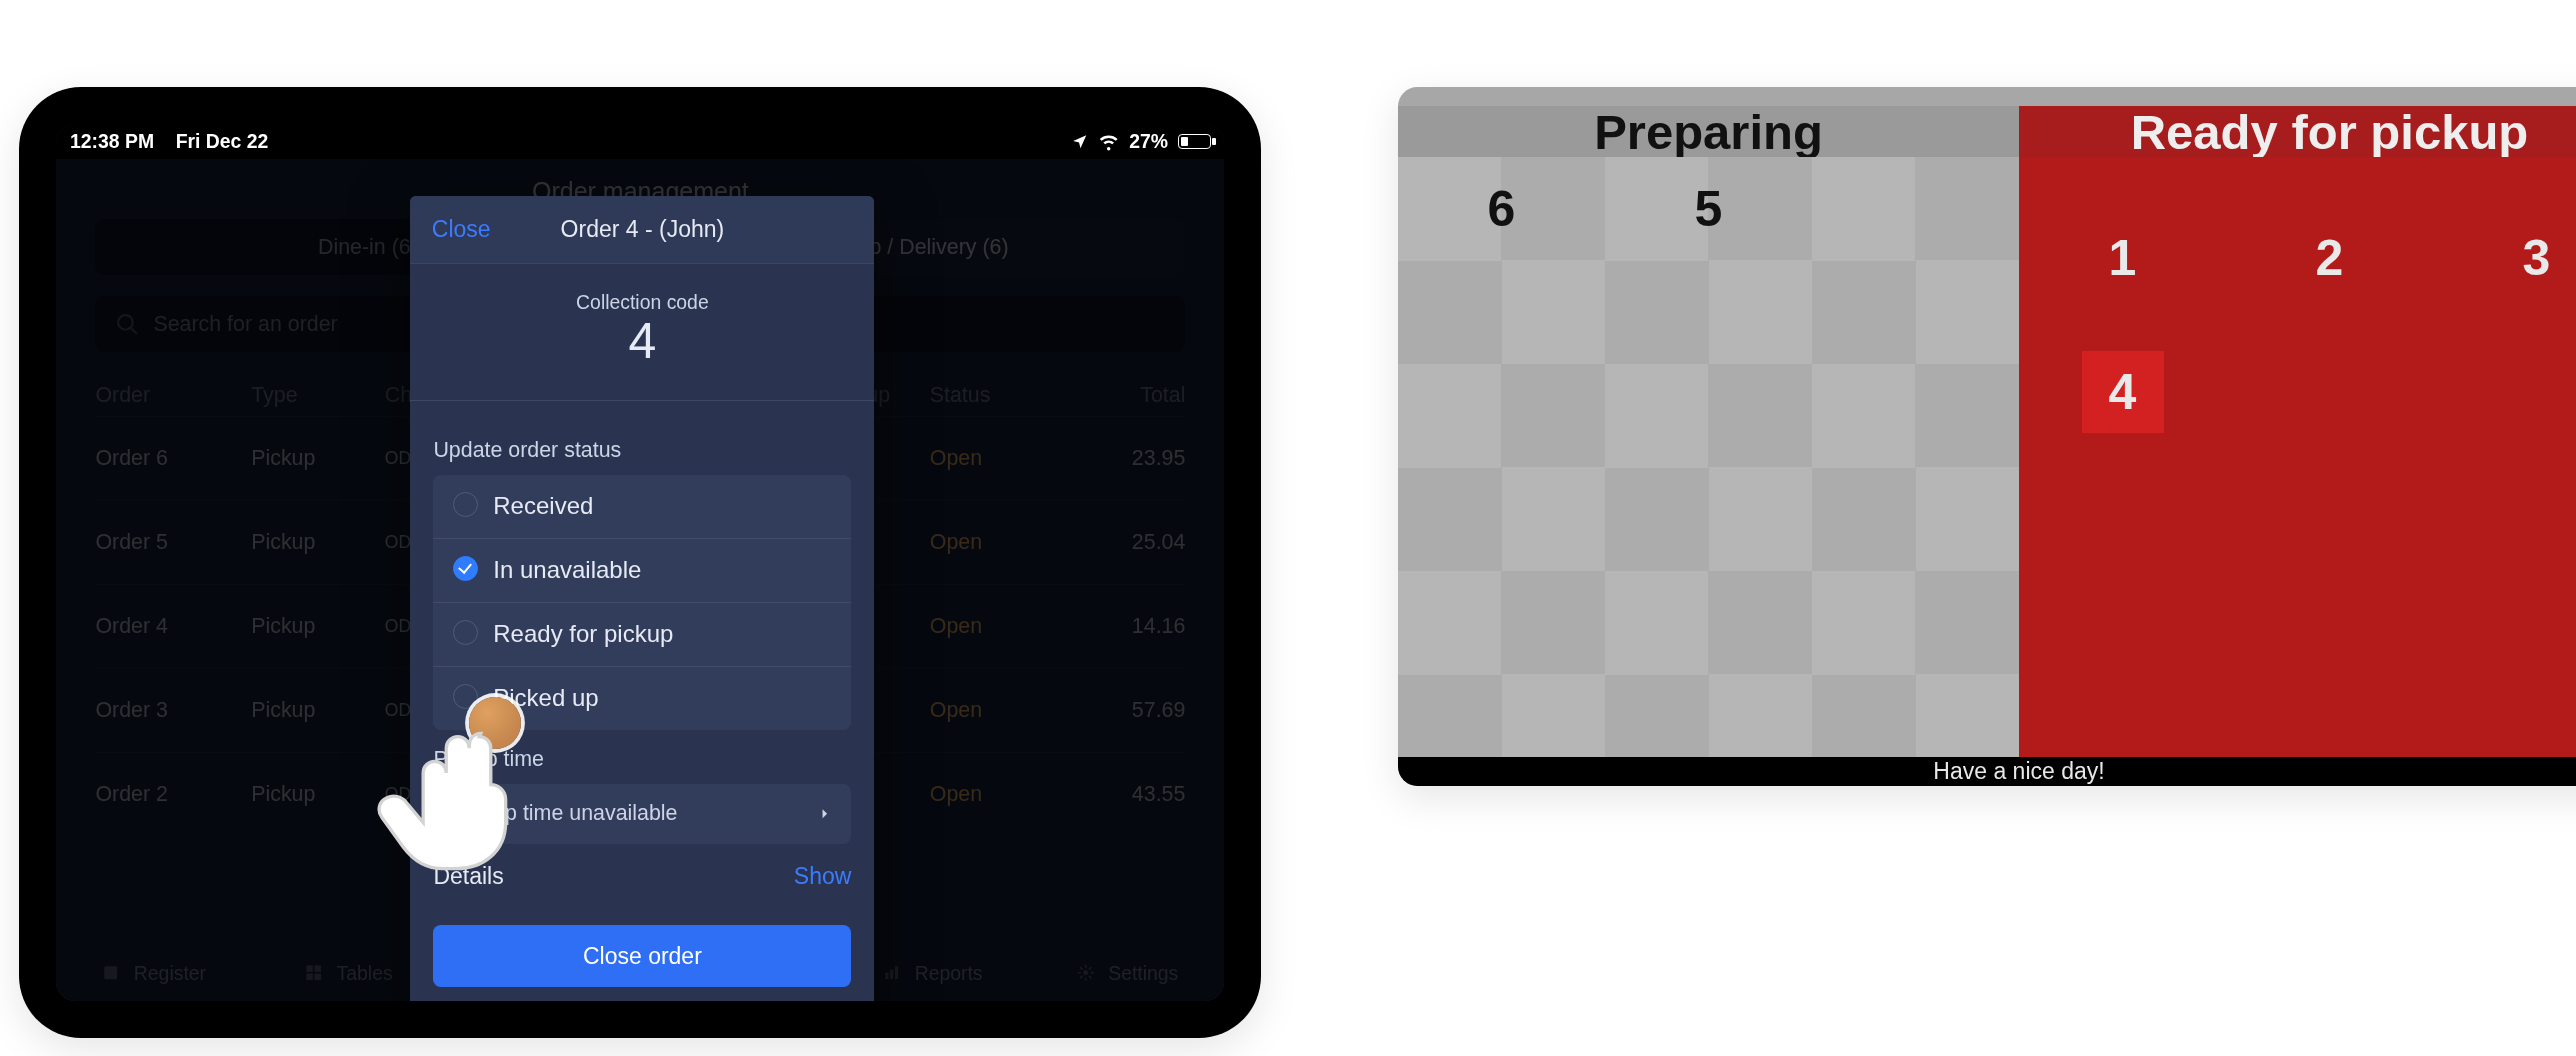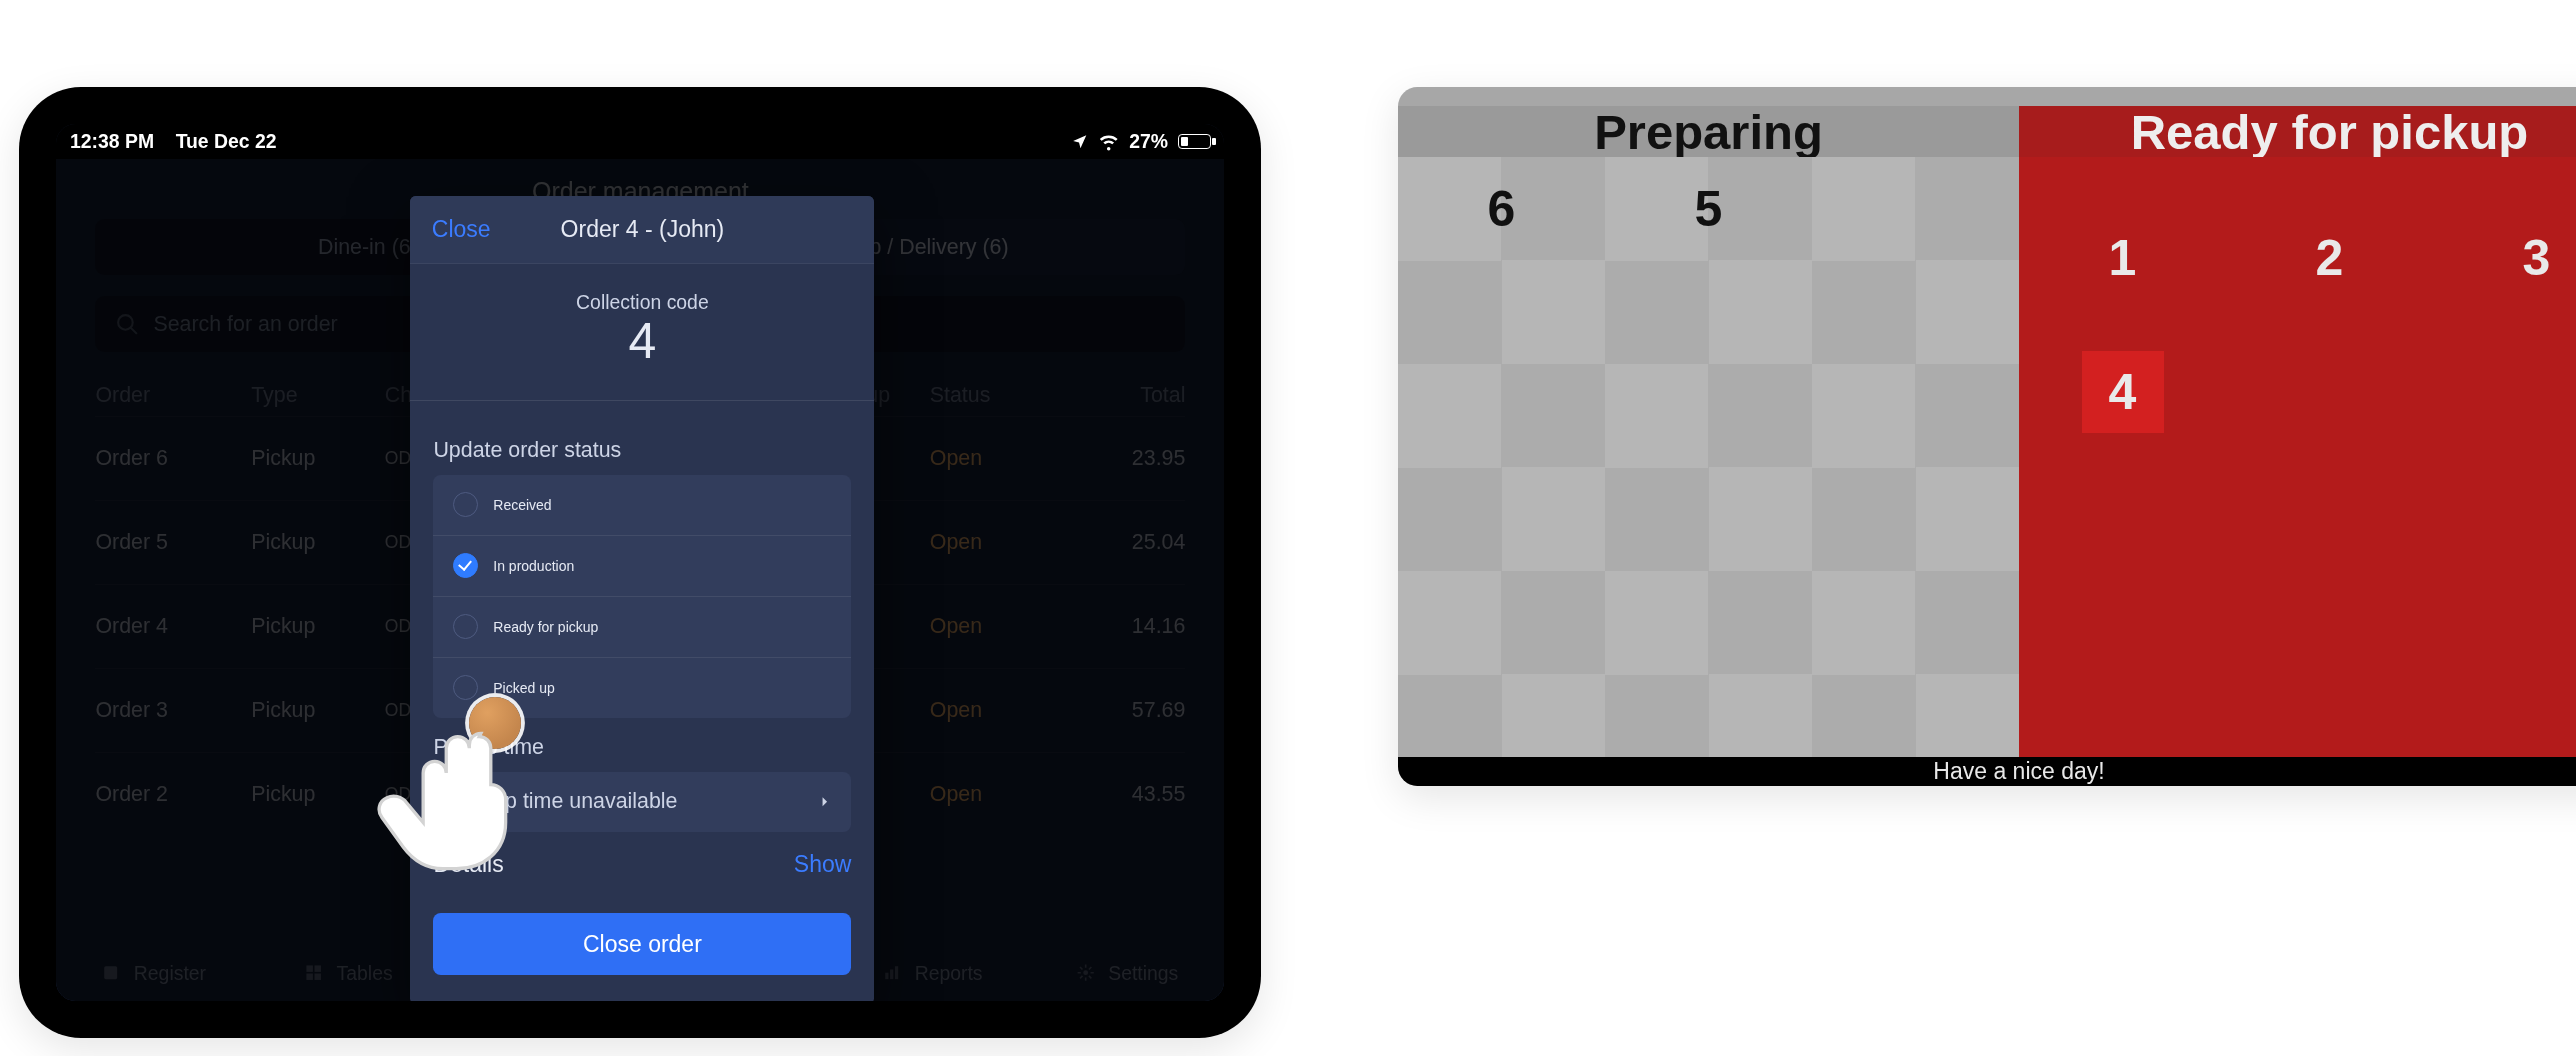--- a/index.html
+++ b/index.html
@@ -104,23 +104,23 @@
   .modal .mhead .title { font-size:23px; font-weight:500; }
 
   .modal .section { padding: 19.4px 23px 7.8px; }
   .modal .cc-label { text-align:center; font-size:19.4px; color:#cdd4e6; }
   .modal .cc-value { text-align:center; font-size:50px; font-weight:500; line-height:1.1; padding-bottom:17.5px; }
   .modal hr { border:none; border-top:1px solid rgba(255,255,255,0.10); margin: 5.8px 0 0; }
 
   .modal .label { font-size:21.4px; color:#cdd4e6; margin: 17.5px 0 11.6px; }
   .status-list { border-radius:7.8px; overflow:hidden; background:#323d5c; }
   .status-item {
-    display:flex; align-items:center; gap:15.5px; padding: 17.5px 19.4px;
+    display:flex; gap:15.5px; padding: 17.5px 19.4px;
     border-top: 1px solid rgba(255,255,255,0.08);
-    font-size:14px;
+    font-size:24px;
   }
   .status-item:first-child { border-top:none; }
   .radio {
     width:25px; height:25px; border-radius:50%; border:1.9px solid #4e5b80; background:transparent;
     flex:0 0 auto; display:flex; align-items:center; justify-content:center;
   }
   .radio.selected { background:#2f7cff; border-color:#2f7cff; }
   .radio.selected::after { content:""; width:9.7px; height:5.8px; border-left:2.9px solid #fff; border-bottom:2.9px solid #fff; transform: rotate(-50deg); margin-top:-2.9px; }
 
   .pickup-drop {
@@ -191,21 +191,21 @@
 <div class="stage">
 
   <div class="ipad-wrap">
     <div class="ipad-bezel"></div>
     <div class="ipad-screen">
 
       <div class="statusbar">
         <div class="left">
           <span>12:38 PM</span>
           &nbsp;&nbsp;
-          <span>Tue Dec 22</span>
+          <span>Fri Dec 22</span>
         </div>
         <div class="right">
           <svg viewBox="0 0 24 24" width="17.5" height="17.5" fill="#fff">
               <path d="M3 11l18-8-8 18-2-8-8-2z"></path>
             </svg>
           <svg viewBox="0 0 24 24" width="21.4" height="21.4" fill="#fff">
               <path d="M12 18a2 2 0 100 4 2 2 0 000-4zM2 9l2 2a12 12 0 0116 0l2-2A15 15 0 002 9zm4 4l2 2a6 6 0 018 0l2-2a9 9 0 00-12 0z"></path>
             </svg>
           <span>27%</span>
           <div class="battery">
@@ -351,21 +351,21 @@
 
         <div class="section">
           <div class="label">Update order status</div>
           <div class="status-list">
             <div class="status-item">
               <span class="radio"></span>
               <span>Received</span>
             </div>
             <div class="status-item">
               <span class="radio selected"></span>
-              <span>In production</span>
+              <span>In unavailable</span>
             </div>
             <div class="status-item">
               <span class="radio"></span>
               <span>Ready for pickup</span>
             </div>
             <div class="status-item">
               <span class="radio"></span>
               <span>Picked up</span>
             </div>
           </div>

